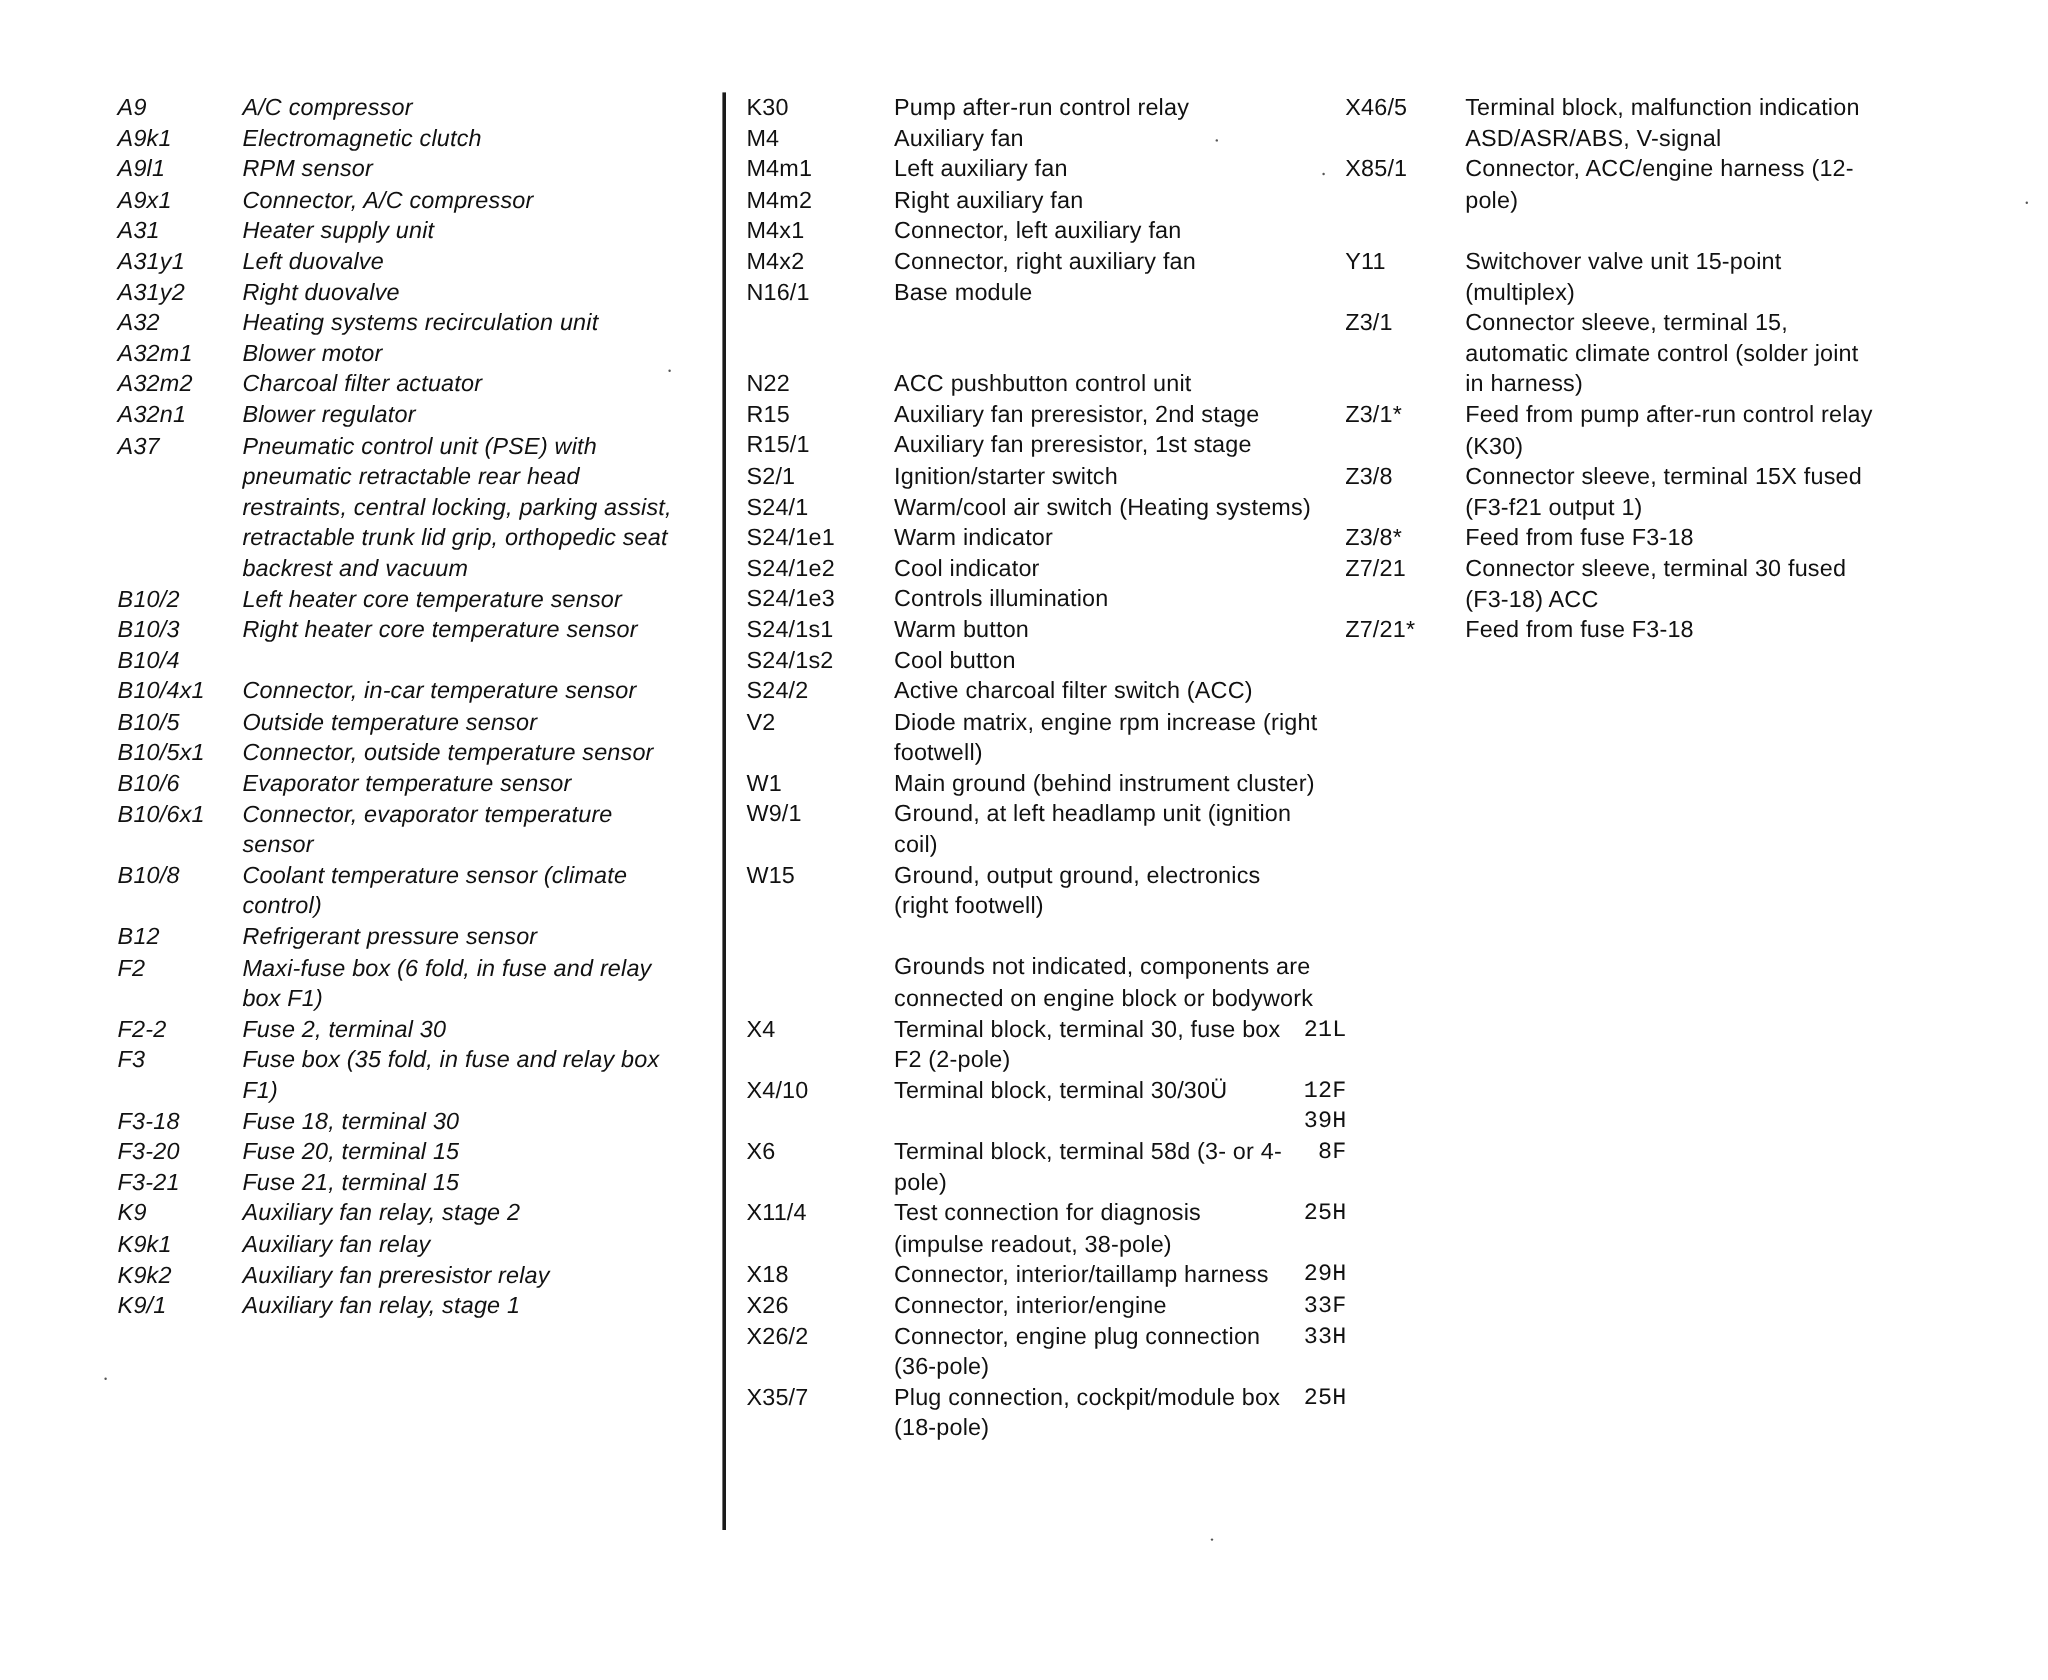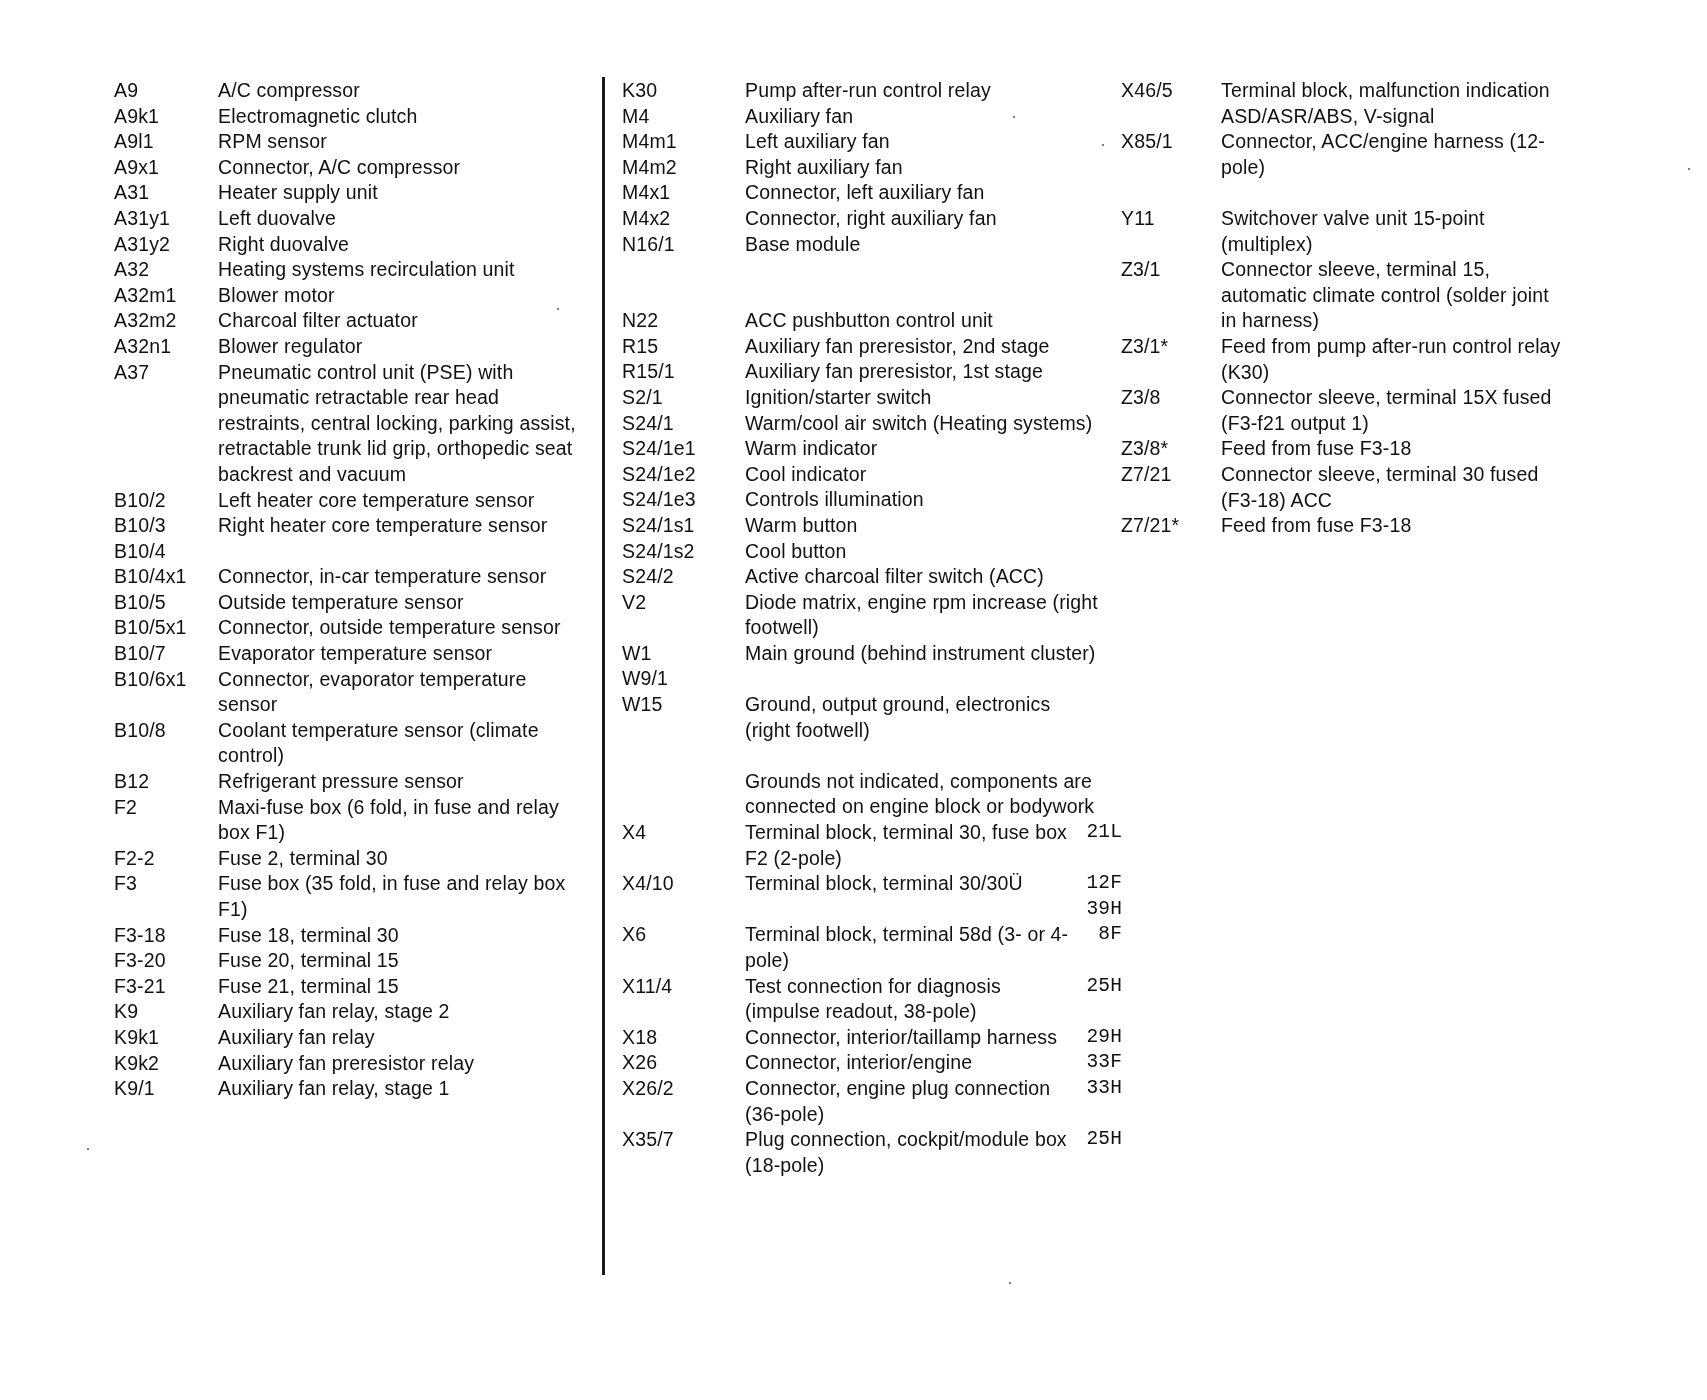--- a/index.html
+++ b/index.html
@@ -2,21 +2,21 @@
 <html><head>
 <meta charset="utf-8">
 <style>
   html, body { margin: 0; padding: 0; background: #ffffff; }
   body {
     width: 1707px; height: 1400px; position: relative; overflow: hidden;
     font-family: "Liberation Sans", "DejaVu Sans", sans-serif;
     color: #111111;
   }
   .col { position: absolute; top: 78px; }
-  .col-left { left: 114px; width: 470px; }
+  .col-left { left: 98px; width: 470px; font-style: italic; }
   .col-mid { left: 622px; width: 500px; }
   .col-right { left: 1121px; width: 520px; }
   .divider {
     position: absolute; left: 602px; top: 77px; width: 3px; height: 1198px;
     background: #1a1a1a;
   }
   .entry { display: flex; font-size: 19.5px; line-height: 25.6px; letter-spacing: 0.15px; }
   .code { flex: 0 0 auto; white-space: nowrap; }
   .col-left .code { width: 104px; }
   .col-mid .code { width: 100px; }
@@ -101,21 +101,21 @@
       </div>
     <div class="entry">
         <span class="code">B10/5</span>
         <span class="desc">Outside temperature sensor</span>
       </div>
     <div class="entry">
         <span class="code">B10/5x1</span>
         <span class="desc">Connector, outside temperature sensor</span>
       </div>
     <div class="entry">
-        <span class="code">B10/7</span>
+        <span class="code">B10/6</span>
         <span class="desc">Evaporator temperature sensor</span>
       </div>
     <div class="entry">
         <span class="code">B10/6x1</span>
         <span class="desc">Connector, evaporator temperature sensor</span>
       </div>
     <div class="entry">
         <span class="code">B10/8</span>
         <span class="desc">Coolant temperature sensor (climate control)</span>
       </div>
@@ -244,20 +244,21 @@
     <div class="entry">
         <span class="code">V2</span>
         <span class="desc">Diode matrix, engine rpm increase (right footwell)</span>
       </div>
     <div class="entry">
         <span class="code">W1</span>
         <span class="desc">Main ground (behind instrument cluster)</span>
       </div>
     <div class="entry">
         <span class="code">W9/1</span>
+        <span class="desc">Ground, at left headlamp unit (ignition coil)</span>
       </div>
     <div class="entry">
         <span class="code">W15</span>
         <span class="desc">Ground, output ground, electronics (right footwell)</span>
       </div>
     <div class="gap-1"></div>
     <div class="entry">
         <span class="code"></span>
         <span class="desc">Grounds not indicated, components are connected on engine block or bodywork</span>
       </div>

